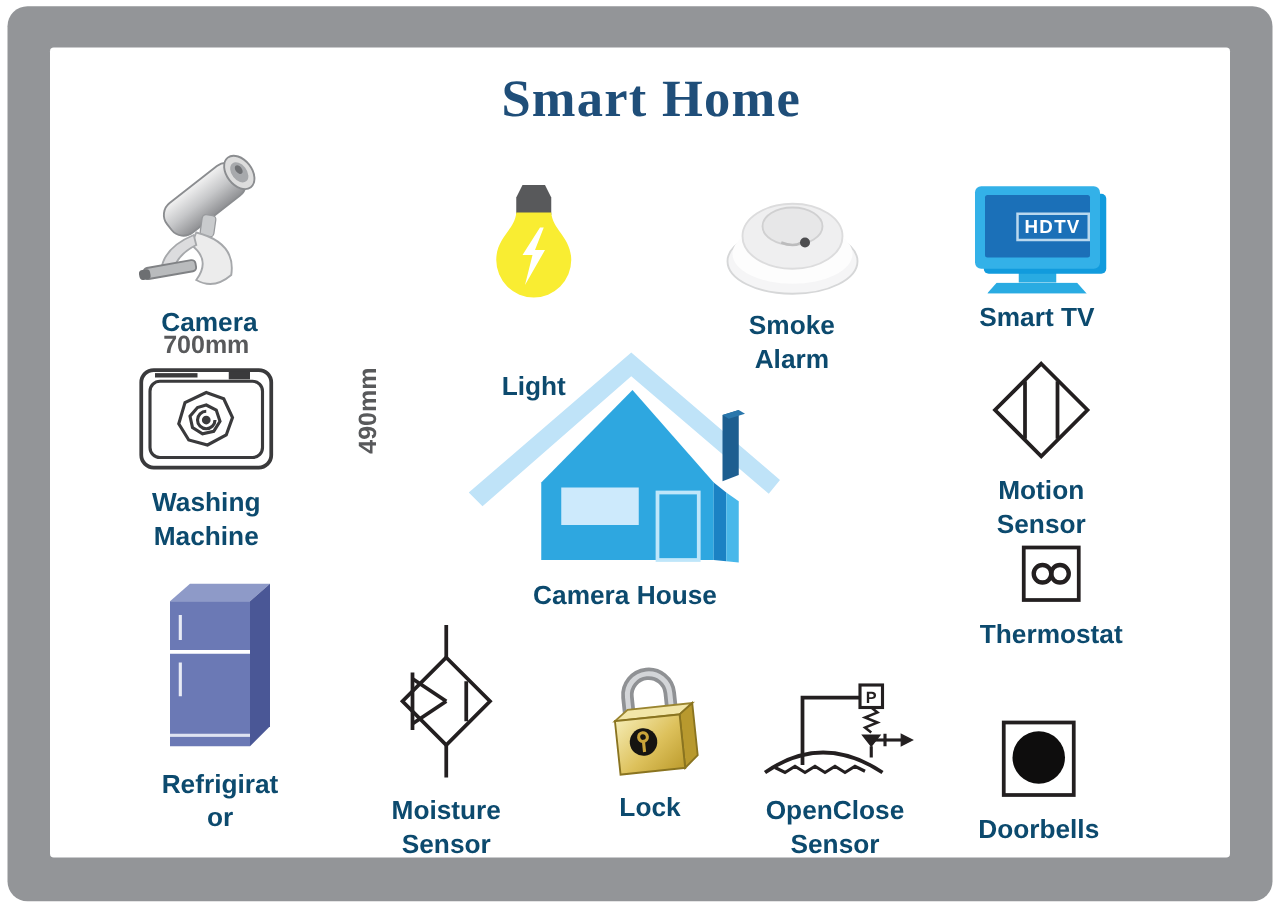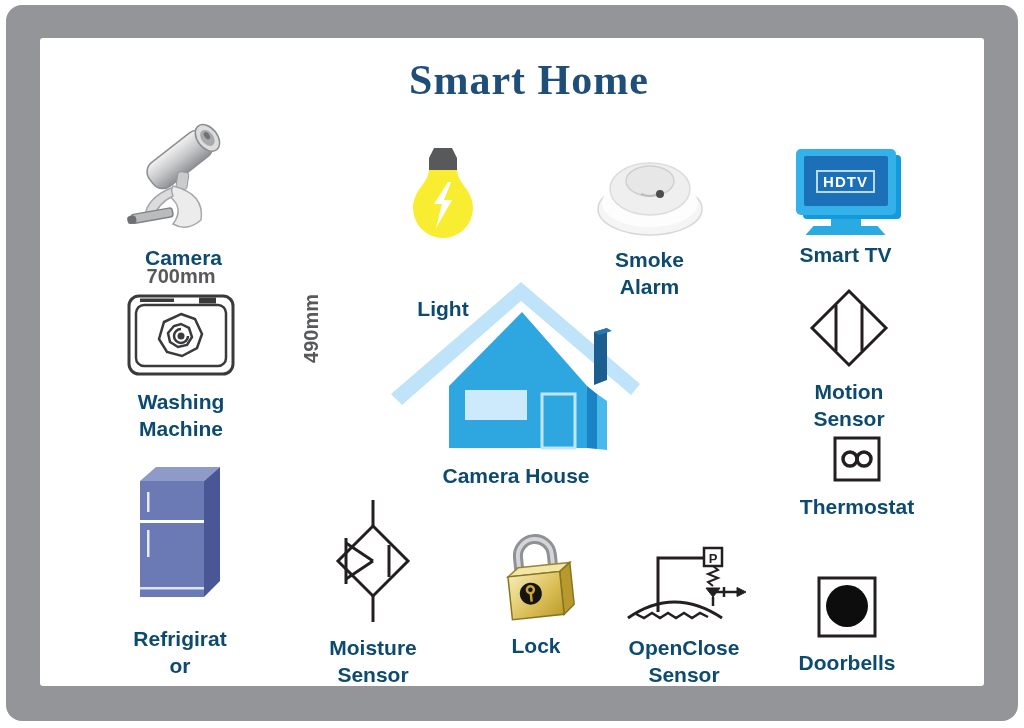--- a/index.html
+++ b/index.html
@@ -1,31 +1,31 @@
 <!DOCTYPE html>
 <html><head>
 <meta charset="utf-8">
 <style>
   html,body{margin:0;padding:0;background:#ffffff;}
   .page{position:relative;width:1024px;height:728px;background:#ffffff;overflow:hidden;
         font-family:"Liberation Sans",sans-serif;}
   .frame{position:absolute;left:6px;top:5px;right:6px;bottom:7px;background:#939598;border-radius:16px;}
   .canvas{position:absolute;left:34px;top:33px;right:34px;bottom:35px;background:#ffffff;border-radius:3px;}
-  .content{position:absolute;inset:0;z-index:2;margin-left:16px;}
+  .content{position:absolute;inset:0;z-index:2;}
   .title{position:absolute;left:0;right:0;top:56px;margin:0 0 0 18px;text-align:center;
          font-family:"Liberation Serif",serif;font-weight:bold;font-size:42px;color:#1f4e79;letter-spacing:1px;}
   .item{position:absolute;display:flex;flex-direction:column;align-items:center;}
   .label{font-weight:bold;font-size:21px;line-height:27px;color:#0c4a6e;white-space:pre-line;text-align:center;margin-top:6px;}
   .dim-label{font-weight:bold;font-size:20px;color:#58595b;text-align:center;}
   .dim-vertical{position:absolute;left:150px;top:52px;width:90px;transform:rotate(-90deg);transform-origin:center;}
   
   .tv-frame{width:100px;height:66px;background:#33b1e8;border-radius:5px;position:relative;
             box-shadow:6px 5px 0 -1px #119bdd;}
   .tv-screen{position:absolute;left:8px;top:7px;right:8px;bottom:9px;background:#1b70b8;border-radius:2px;
-             display:flex;align-items:center;justify-content:center;}
+             display:flex;align-items:center;justify-content:flex-end;}
   .tv-text{color:#ffffff;font-weight:bold;font-size:15px;letter-spacing:1px;border:2px solid #b9d8ee;padding:1px 5px;}
   .tv-neck{width:30px;height:11px;background:#29abe2;margin:0 auto;}
   .tv-base{width:80px;height:9px;background:#29abe2;margin:0 auto;clip-path:polygon(10% 0,90% 0,100% 100%,0 100%);}
 </style>
 </head>
 <body>
 
 <div class="page">
   <div class="frame">
     <div class="canvas"></div>
@@ -153,21 +153,21 @@
       <span>
         <svg width="50" height="48" viewBox="0 0 50 48">
           <rect x="3" y="3" width="44" height="42" fill="#ffffff" stroke="#231f20" stroke-width="3"></rect>
           <circle cx="18" cy="24" r="7" fill="none" stroke="#231f20" stroke-width="3.5"></circle>
           <circle cx="32" cy="24" r="7" fill="none" stroke="#231f20" stroke-width="3.5"></circle>
         </svg>
       </span>
       <div class="label">Thermostat</div>
     </div>
 
-    <div class="item" style="left:118px;top:461px;width:92px;gap:12px;">
+    <div class="item" style="left:130px;top:461px;width:92px;">
       <span>
         <svg width="92" height="142" viewBox="0 0 92 142">
           <polygon points="6,20 70,20 86,6 22,6" fill="#8e9ac8"></polygon>
           <polygon points="70,136 70,20 86,6 86,120" fill="#4a5796"></polygon>
           <rect x="6" y="20" width="64" height="116" fill="#6b79b5"></rect>
           <rect x="6" y="59" width="64" height="3" fill="#ffffff"></rect>
           <rect x="6" y="126" width="64" height="2.5" fill="#dfe3f2"></rect>
           <rect x="13" y="31" width="2.5" height="20" fill="#e8ebf5"></rect>
           <rect x="13" y="69" width="2.5" height="27" fill="#e8ebf5"></rect>
         </svg>

